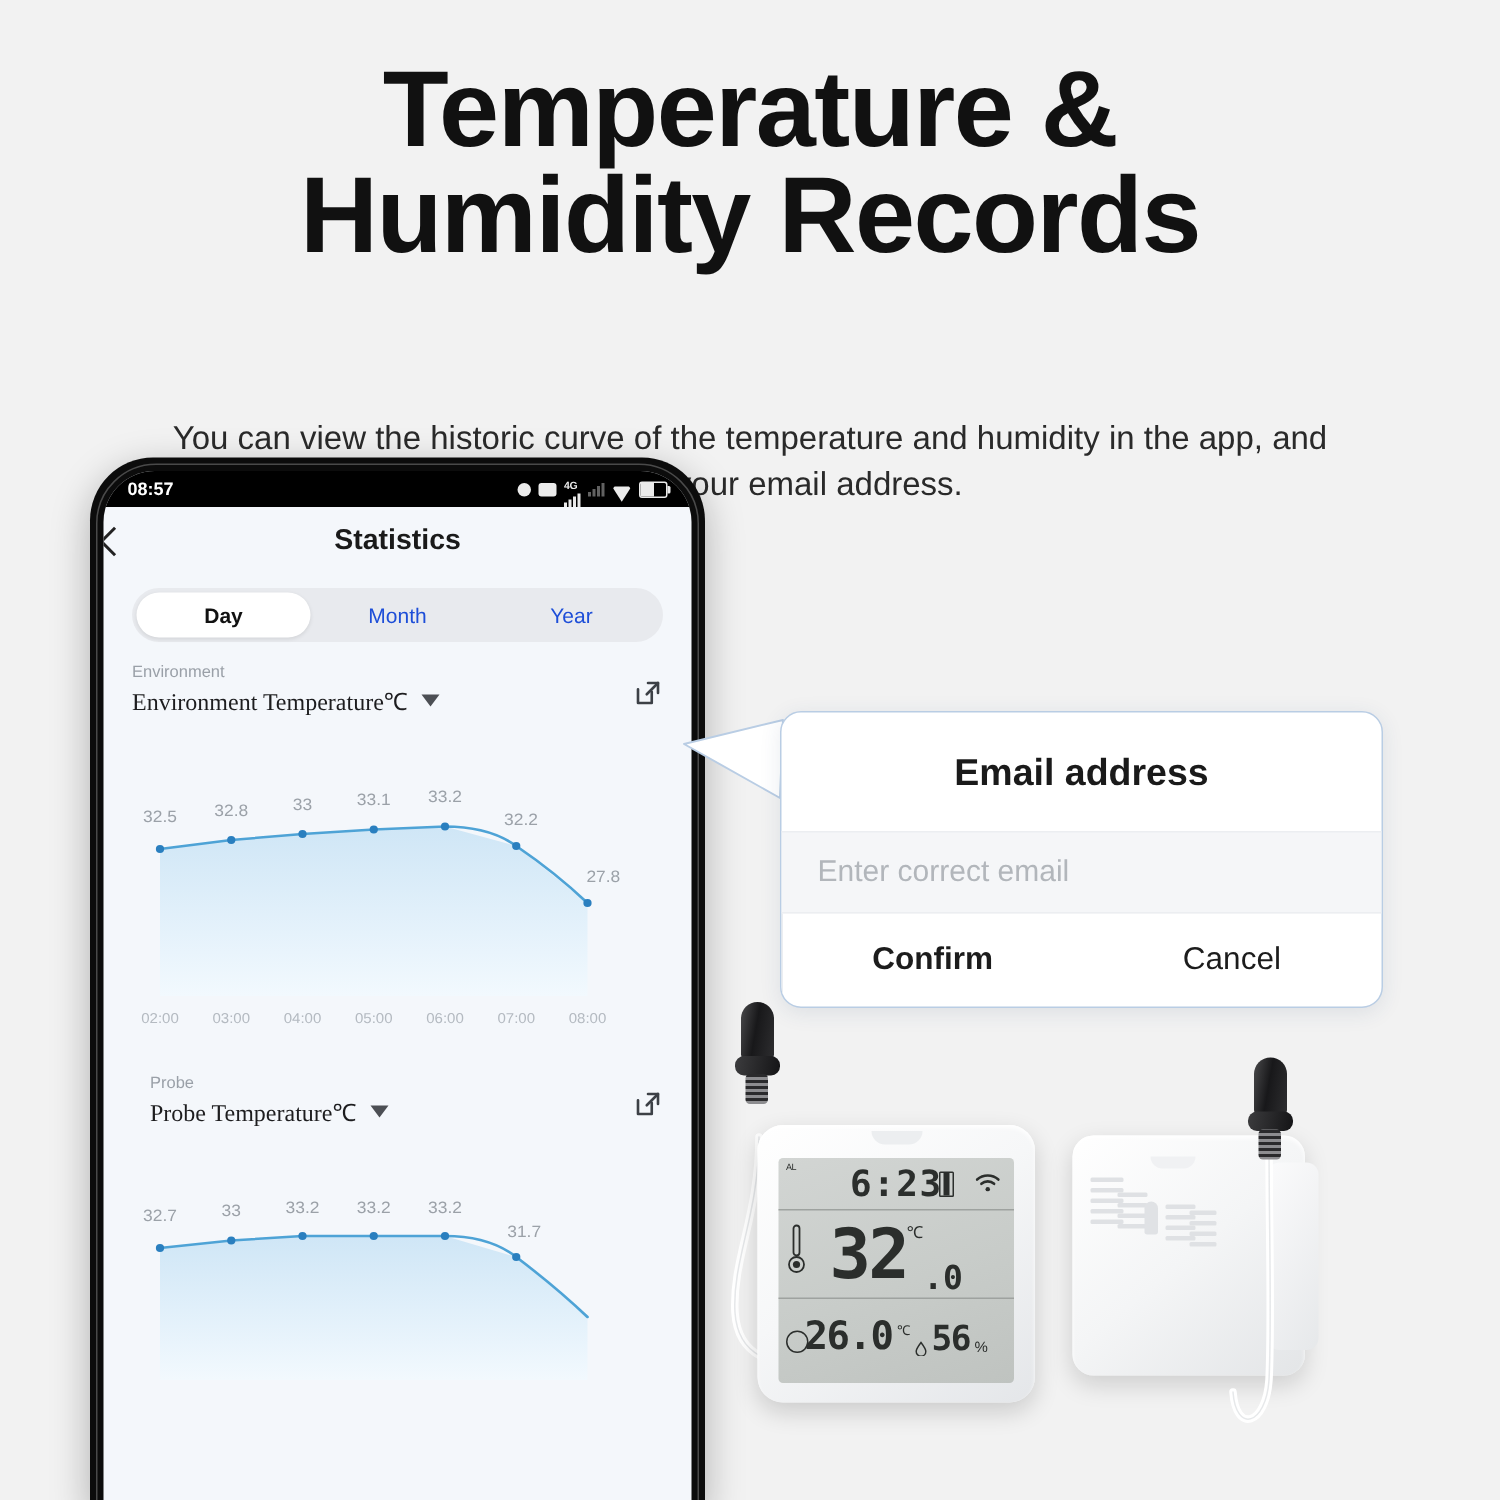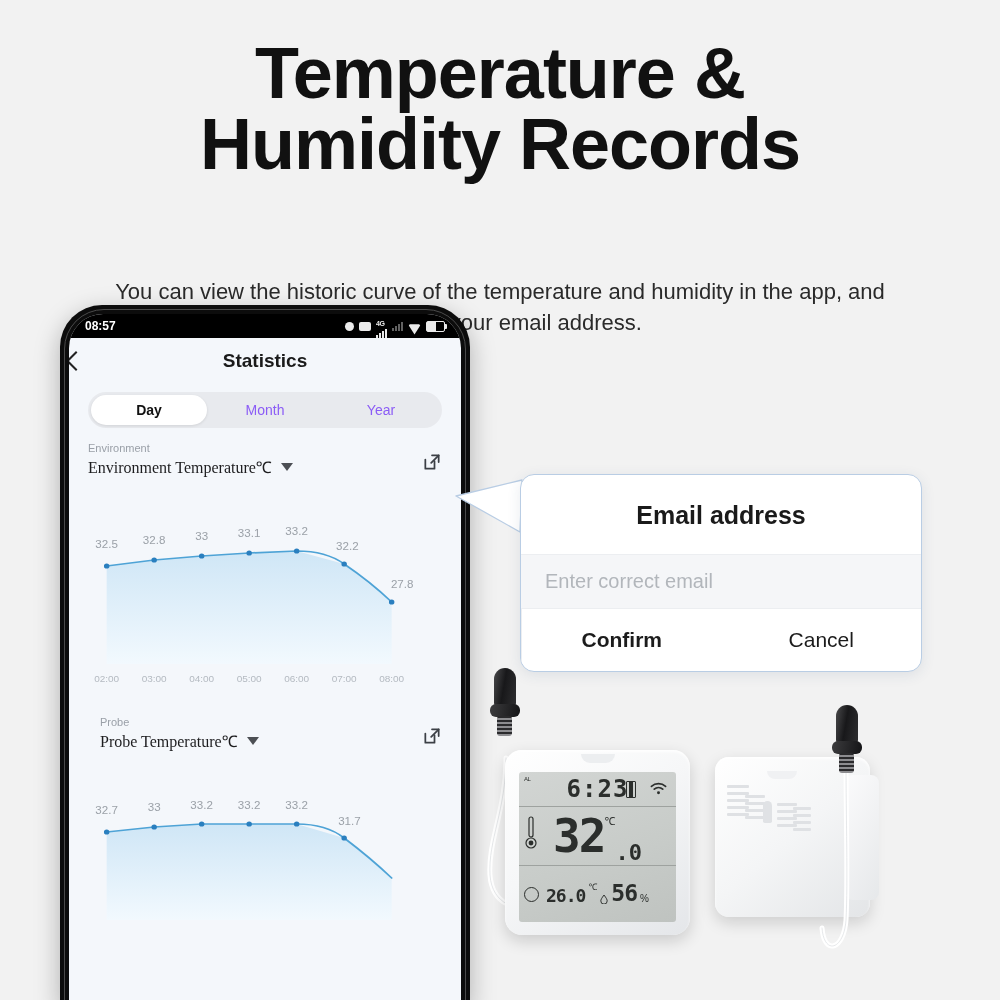--- a/index.html
+++ b/index.html
@@ -74,21 +74,21 @@
   .navtitle{
     position:absolute;left:0;right:0;text-align:center;font-size:19px;font-weight:700;color:#1a1a1a;
   }
 
   .segment{
     margin:8px 19px 0 19px;height:36px;background:#e8eaee;border-radius:18px;
     display:flex;align-items:center;padding:3px;box-sizing:border-box;
   }
   .seg{
     flex:1;height:100%;display:flex;align-items:center;justify-content:center;
-    font-size:14px;color:#8b5cf6;border-radius:16px;cursor:pointer;
+    font-size:14px;color:#1d4ed8;border-radius:16px;cursor:pointer;
   }
   .seg.active{background:#fff;color:#111;font-weight:700;box-shadow:0 1px 3px rgba(0,0,0,.10);}
 
   .sect{padding:14px 19px 0 19px;position:relative;}
   .sect-sub{font-size:11px;color:#9aa0a8;margin-bottom:2px;}
   .sect-row{display:flex;align-items:center;font-family:Liberation Serif, serif;}
   .sect-title{font-size:16px;color:#1d1d1f;font-weight:500;}
   .caret{
     width:0;height:0;border-left:6px solid transparent;border-right:6px solid transparent;
     border-top:8px solid #4c4f54;margin-left:9px;cursor:pointer;
@@ -149,21 +149,21 @@
   .lcd-batt{position:absolute;right:40px;top:9px;width:8px;height:15px;border:1.4px solid #2b2e2c;border-radius:1px;}
   .lcd-batt i{display:block;height:100%;background:#2b2e2c;margin:0 auto;width:4px;}
   .lcd-wifi{position:absolute;right:9px;top:10px;width:17px;height:13px;}
   .lcd-main{position:relative;height:58px;display:flex;align-items:center;justify-content:center;border-bottom:1.2px solid #9ea29f;}
   .lcd-thermo{position:absolute;left:6px;top:8px;width:12px;height:40px;}
   .lcd-big{font-size:46px;font-weight:700;line-height:1;font-family:"DejaVu Sans Mono",monospace;letter-spacing:-2px;}
   .lcd-unit{font-size:11px;align-self:flex-start;margin-top:6px;}
   .lcd-dec{font-size:22px;align-self:flex-end;font-weight:700;font-family:"DejaVu Sans Mono",monospace;}
   .lcd-bot{position:relative;height:40px;display:flex;align-items:flex-end;justify-content:center;gap:3px;padding-bottom:3px;}
   .lcd-home{position:absolute;left:5px;bottom:7px;width:13px;height:13px;border:1.3px solid #2b2e2c;border-radius:50%;}
-  .lcd-t2{font-size:18px;font-weight:700;font-family:"DejaVu Sans Mono",monospace;letter-spacing:-1px;}
+  .lcd-t2{font-size:26px;font-weight:700;font-family:"DejaVu Sans Mono",monospace;letter-spacing:-1px;}
   .lcd-t2u{font-size:9px;margin-bottom:13px;}
   .lcd-drop{width:8px;height:10px;margin-bottom:2px;}
   .lcd-h{font-size:23px;font-weight:700;font-family:"DejaVu Sans Mono",monospace;letter-spacing:-1px;}
   .lcd-hu{font-size:10px;margin-bottom:2px;}
 
   .dev-back{left:715px;top:745px;width:175px;height:180px;}
   .back-body{
     position:absolute;left:0;top:12px;width:155px;height:160px;border-radius:14px;
     background:linear-gradient(140deg,#ffffff 0%,#f4f5f6 50%,#e3e5e7 100%);
     box-shadow:0 6px 16px rgba(0,0,0,.15), inset 0 2px 3px rgba(255,255,255,.9);

